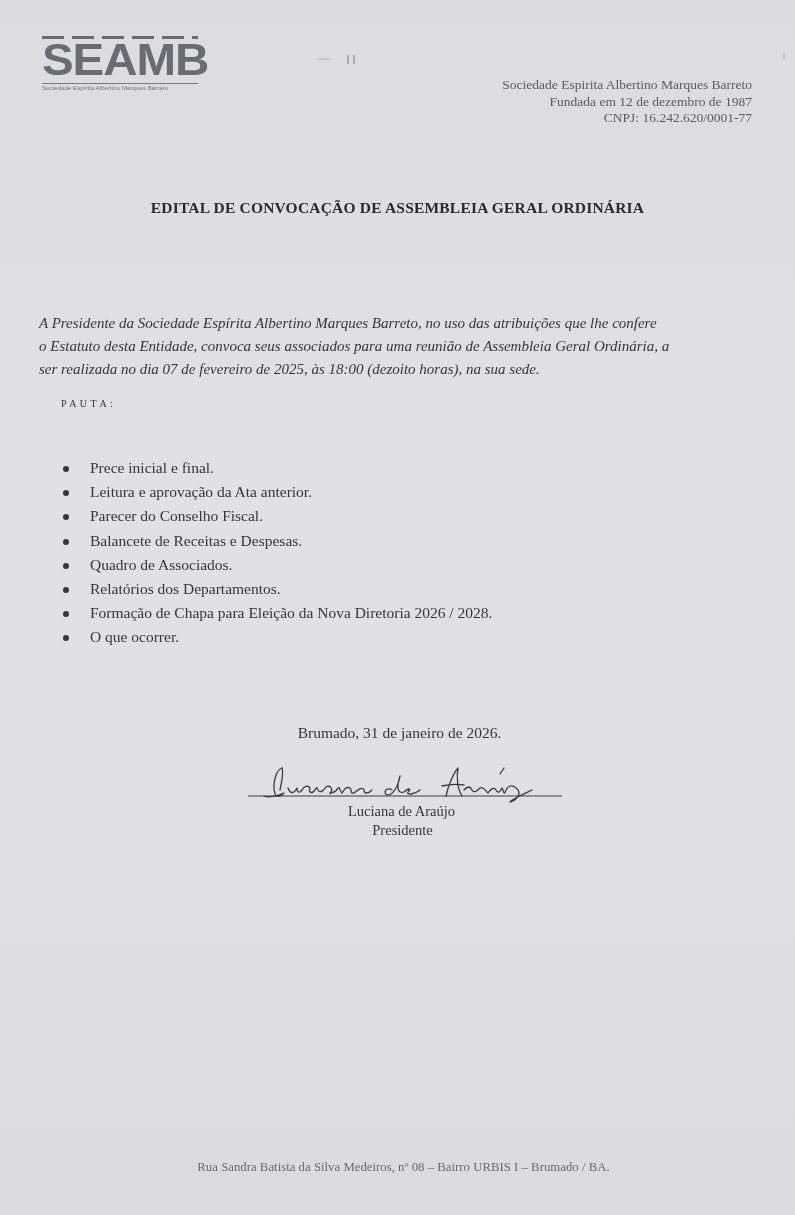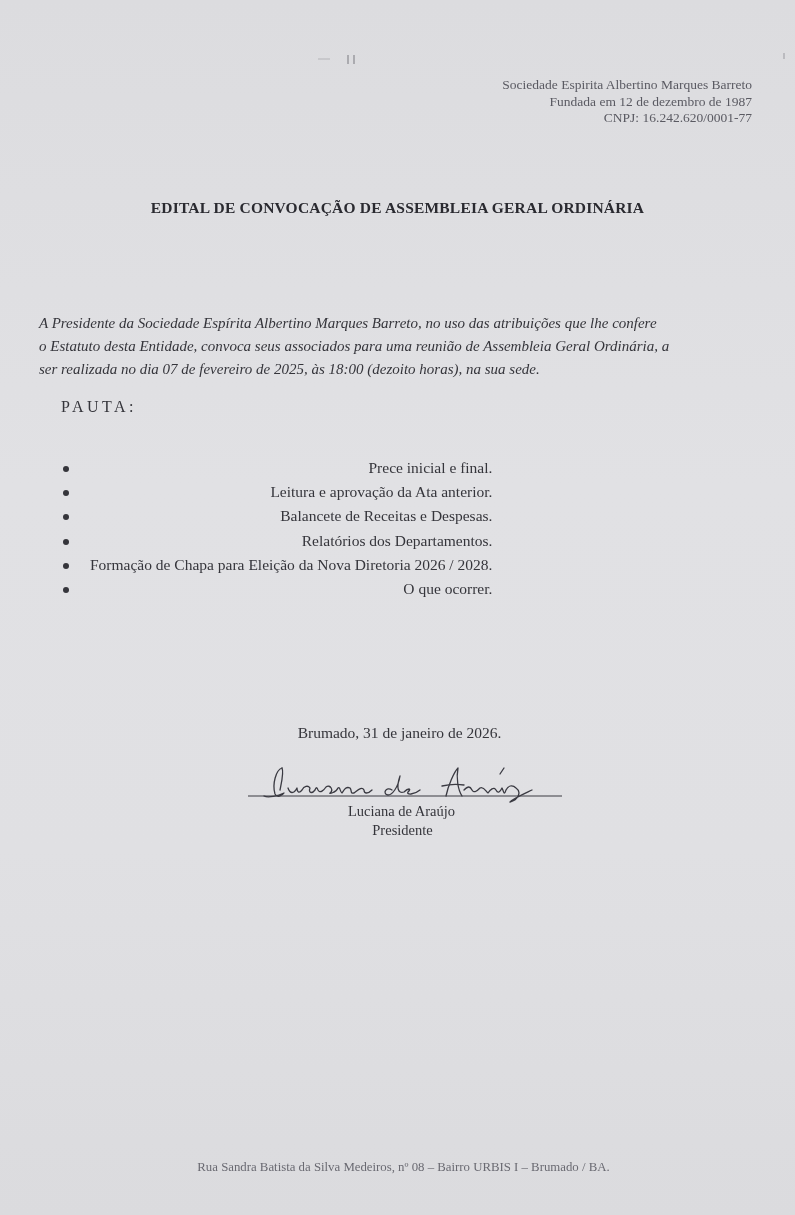--- a/index.html
+++ b/index.html
@@ -105,40 +105,39 @@
       font-style: italic;
     }
     .intro .line {
       display: block;
       white-space: nowrap;
     }
     .pauta {
       position: absolute;
       left: 61px;
       top: 398px;
-      font-size: 16px;
+      font-size: 10px;
       letter-spacing: 3.5px;
       color: #35353b;
     }
     .agenda {
       position: absolute;
       left: 58px;
       top: 456px;
       margin: 0;
       padding: 0;
       list-style: none;
       font-size: 15.5px;
       line-height: 24.2px;
       color: #35353b;
     }
     .agenda li {
       position: relative;
       padding-left: 32px;
       white-space: nowrap;
-      text-align: right;
     }
     .agenda li .bullet {
       position: absolute;
       left: 5px;
       top: 10px;
       width: 6px;
       height: 6px;
       border-radius: 50%;
       background: #35353b;
     }
@@ -204,20 +203,25 @@
       height: 6px;
       background: #9a9aa0;
       opacity: 0.5;
     }
   </style>
 </head>
 <body>
 
 <div class="page">
 
+  <div class="logo">
+    <div class="logo-bar top"></div>
+    <div class="logo-text">SEAMB</div>
+    <div class="logo-sub">Sociedade Espírita Albertino Marques Barreto</div>
+  </div>
 
   <div class="stray-mark c"></div>
   <div class="stray-mark"></div>
   <div class="stray-mark b"></div>
   <div class="edge-mark"></div>
 
   <div class="header-right">
     <div>Sociedade Espirita Albertino Marques Barreto</div>
     <div>Fundada em 12 de dezembro de 1987</div>
     <div>CNPJ: 16.242.620/0001-77</div>
@@ -229,21 +233,23 @@
     <span class="line">A Presidente da Sociedade Espírita Albertino Marques Barreto, no uso das atribuições que lhe confere</span>
     <span class="line">o Estatuto desta Entidade, convoca seus associados para uma reunião de Assembleia Geral Ordinária, a</span>
     <span class="line">ser realizada no dia 07 de fevereiro de 2025, às 18:00 (dezoito horas), na sua sede.</span>
   </div>
 
   <div class="pauta">PAUTA:</div>
 
   <ul class="agenda">
     <li><span class="bullet"></span><span>Prece inicial e final.</span></li>
     <li><span class="bullet"></span><span>Leitura e aprovação da Ata anterior.</span></li>
+    <li><span class="bullet"></span><span>Parecer do Conselho Fiscal.</span></li>
     <li><span class="bullet"></span><span>Balancete de Receitas e Despesas.</span></li>
+    <li><span class="bullet"></span><span>Quadro de Associados.</span></li>
     <li><span class="bullet"></span><span>Relatórios dos Departamentos.</span></li>
     <li><span class="bullet"></span><span>Formação de Chapa para Eleição da Nova Diretoria 2026 / 2028.</span></li>
     <li><span class="bullet"></span><span>O que ocorrer.</span></li>
   </ul>
 
   <div class="date-line">Brumado, 31 de janeiro de 2026.</div>
 
   <div class="signature">
     <svg width="325" height="44" viewBox="0 0 325 44">
       <g fill="none" stroke="#3a3a42" stroke-width="1.3" stroke-linecap="round" stroke-linejoin="round">

